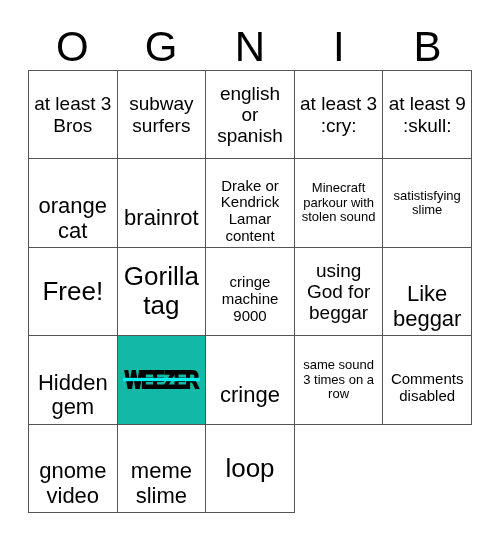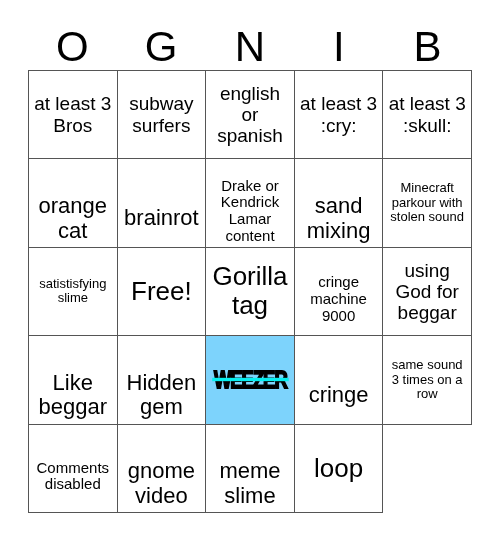--- a/index.html
+++ b/index.html
@@ -85,21 +85,21 @@
   
   .fs-xs  { font-size: 13px; }
   .fs-sm  { font-size: 15px; margin-top: 16px; }
   .fs-md  { font-size: 19px; }
   .fs-lg  { font-size: 22px; margin-top: 31px; }
   .fs-xl  { font-size: 26px; }
   .fs-xxl { font-size: 26px; }
 
   
   .bingo-cell.marked {
-    background: #7dd3fc;
+    background: #14b8a6;
   }
 
   .weezer-logo {
     display: inline-block;
     position: relative;
     font-family: "Liberation Sans", sans-serif;
     font-weight: 700;
     font-size: 21px;
     line-height: 1;
     letter-spacing: -1.2px;
@@ -141,33 +141,30 @@
       <div class="bingo-cell">
         <span class="cell-text fs-md">subway surfers</span>
       </div>
       <div class="bingo-cell">
         <span class="cell-text fs-md">english or spanish</span>
       </div>
       <div class="bingo-cell">
         <span class="cell-text fs-md">at least 3 :cry:</span>
       </div>
       <div class="bingo-cell">
-        <span class="cell-text fs-md">at least 3 :skull:</span>
+        <span class="cell-text fs-md">at least 9 :skull:</span>
       </div>
       <div class="bingo-cell">
         <span class="cell-text fs-lg">orange cat</span>
       </div>
       <div class="bingo-cell">
         <span class="cell-text fs-lg">brainrot</span>
       </div>
       <div class="bingo-cell">
         <span class="cell-text fs-sm">Drake or Kendrick Lamar content</span>
-      </div>
-      <div class="bingo-cell">
-        <span class="cell-text fs-lg">sand mixing</span>
       </div>
       <div class="bingo-cell">
         <span class="cell-text fs-xs">Minecraft parkour with stolen sound</span>
       </div>
       <div class="bingo-cell">
         <span class="cell-text fs-xs">satistisfying slime</span>
       </div>
       <div class="bingo-cell">
         <span class="cell-text fs-xxl">Free!</span>
       </div>

